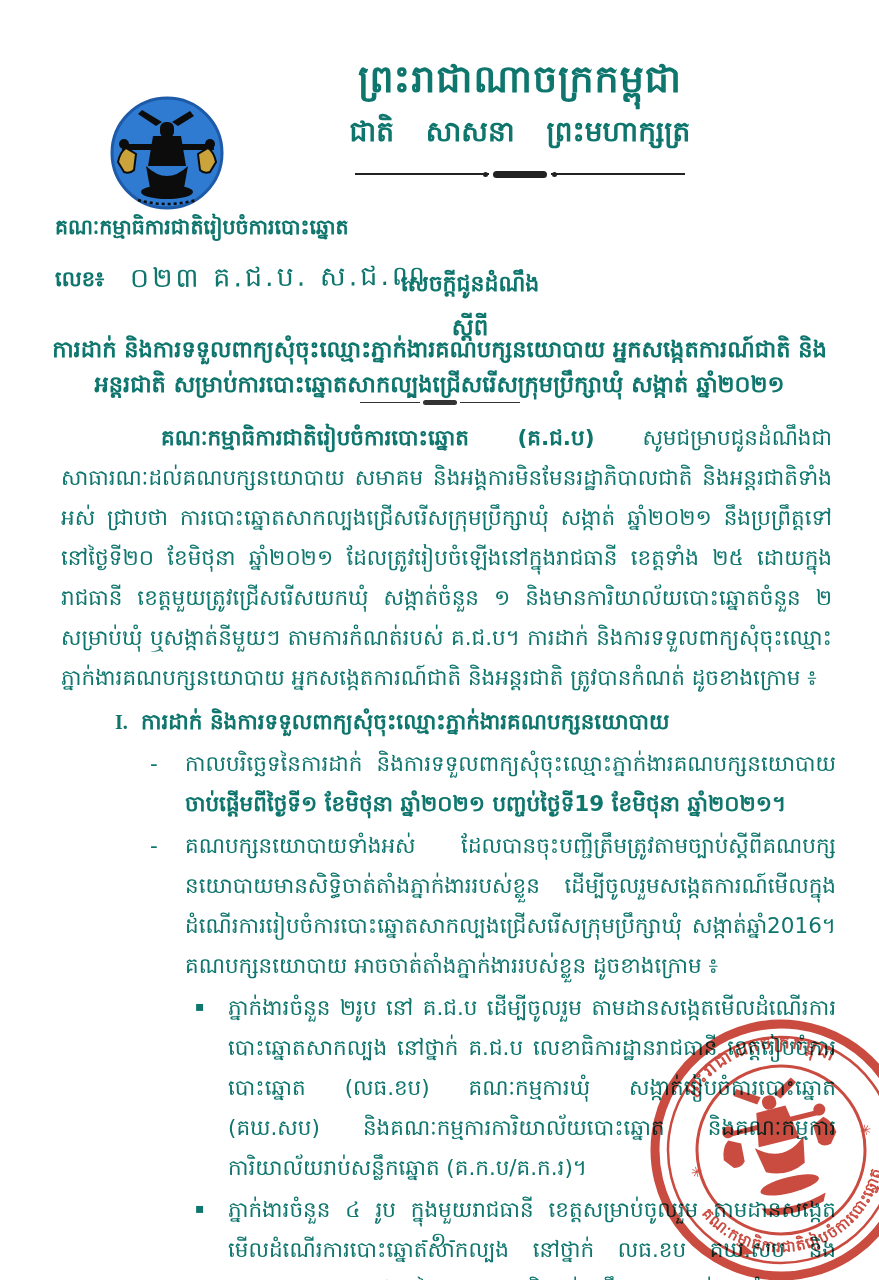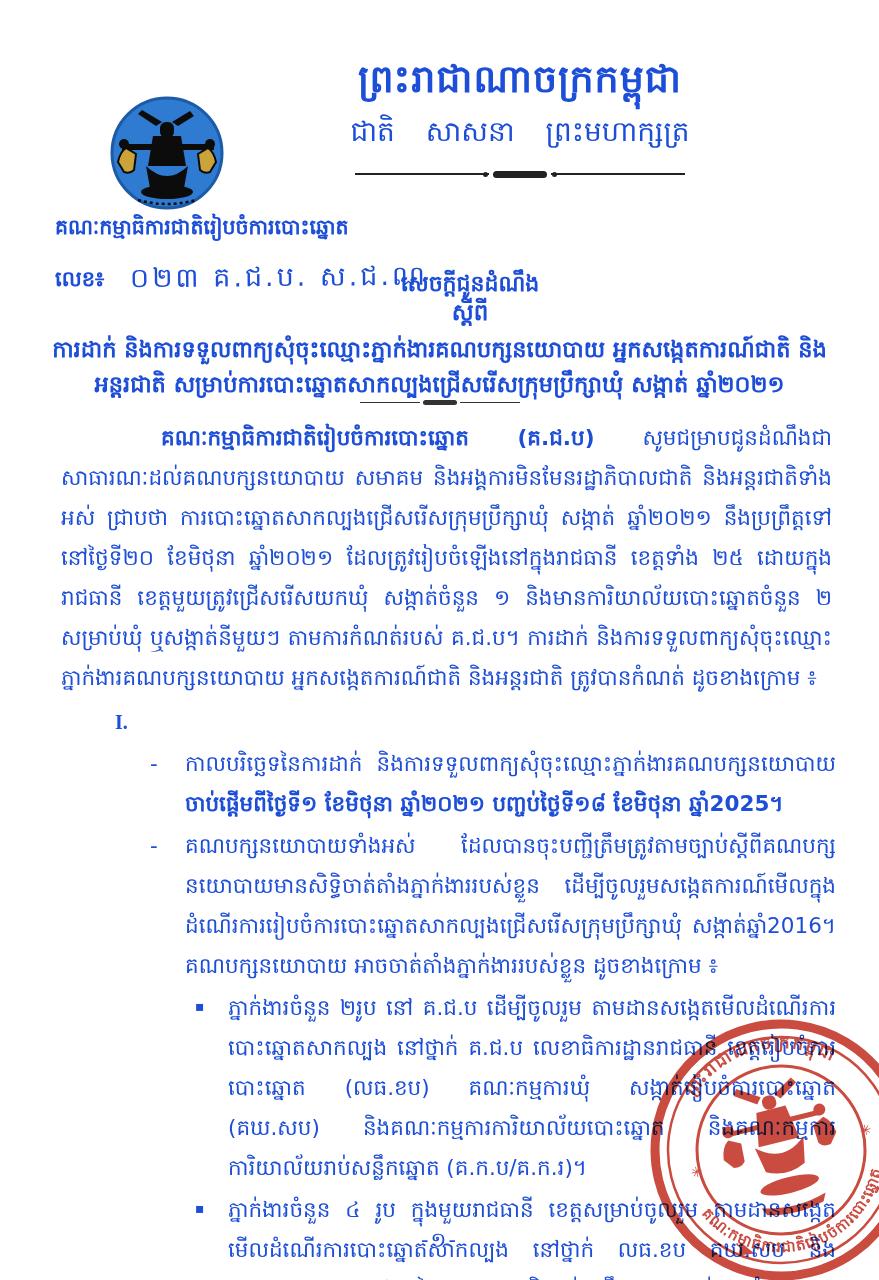--- a/index.html
+++ b/index.html
@@ -1,43 +1,43 @@
 <!DOCTYPE html>
 <html><head>
 <meta charset="utf-8">
 <style>
   html,body{margin:0;padding:0;background:#e8e8e8;}
   .page{
     position:relative;width:879px;height:1280px;margin:0 auto;
-    background:#ffffff;overflow:hidden;color:#1d4ed8;
+    background:#ffffff;overflow:hidden;color:#0f766e;
     font-family:"DejaVu Sans","Liberation Sans",sans-serif;
   }
   
   .emblem{position:absolute;left:98px;top:96px;width:138px;height:114px;}
   .hdr{position:absolute;left:165px;top:56px;width:710px;text-align:center;}
   .kingdom{font-size:38px;font-weight:bold;letter-spacing:1px;line-height:1.25;}
-  .motto{font-size:28px;font-weight:normal;margin-top:10px;word-spacing:22px;}
+  .motto{font-size:28px;font-weight:bold;margin-top:10px;word-spacing:22px;}
   .orn{display:flex;align-items:center;justify-content:center;margin:16px auto 0;width:330px;}
   .orn .ln{flex:1;height:2px;background:#222;}
   .orn .mid{width:54px;height:7px;background:#222;border-radius:4px;margin:0 4px;position:relative;}
   .orn .mid:before,.orn .mid:after{content:"";position:absolute;top:1px;width:5px;height:5px;border-radius:50%;background:#222;}
   .orn .mid:before{left:-10px;} .orn .mid:after{right:-10px;}
   .orn2{display:flex;align-items:center;justify-content:center;margin:6px auto 0;width:160px;}
   .orn2 .ln{flex:1;height:1.5px;background:#333;}
   .orn2 .mid{width:34px;height:5px;background:#333;border-radius:3px;margin:0 3px;}
   
   .committee{position:absolute;left:55px;top:214px;}
   .committee .name{font-size:20.5px;font-weight:bold;}
   .refline{margin-top:16px;display:flex;align-items:baseline;}
   .refline .lbl{font-size:21px;font-weight:bold;}
   .refline .num{font-size:27px;letter-spacing:3px;margin-left:26px;transform:rotate(-0.5deg);}
   
   .doctype{position:absolute;left:60px;top:272px;width:820px;text-align:center;}
   .doctype .t1{font-size:22px;font-weight:bold;line-height:1.1;}
-  .doctype .t2{font-size:23px;font-weight:bold;margin-top:2px;}
+  .doctype .t2{font-size:23px;font-weight:bold;margin-top:17px;}
   .doctitle{position:absolute;left:40px;top:332px;width:799px;text-align:center;
     font-size:22.5px;font-weight:bold;line-height:1.55;}
   .divider2{position:absolute;left:0;top:394px;width:879px;display:flex;justify-content:center;}
   
   .body{position:absolute;left:57px;top:414px;width:779px;
     font-size:21.5px;line-height:40px;text-align:justify;}
   .p1{margin:4px;text-indent:100px;}
   .p1 .lead{font-weight:bold;}
   .sec-head{display:flex;margin:4px 0 0 58px;font-weight:bold;}
   .sec-head .rn{width:26px;font-family:"Liberation Serif",serif;font-size:20px;}
@@ -113,26 +113,27 @@
         <div class="mid"></div>
         <div class="ln"></div>
       </div>
   </div>
 
   <div class="body">
     <p class="p1"><span class="lead">គណៈកម្មាធិការជាតិរៀបចំការបោះឆ្នោត (គ.ជ.ប)</span><span> សូមជម្រាបជូនដំណឹងជាសាធារណៈដល់គណបក្សនយោបាយ សមាគម និងអង្គការមិនមែនរដ្ឋាភិបាលជាតិ និងអន្តរជាតិទាំងអស់ ជ្រាបថា ការបោះឆ្នោតសាកល្បងជ្រើសរើសក្រុមប្រឹក្សាឃុំ សង្កាត់ ឆ្នាំ២០២១ នឹងប្រព្រឹត្តទៅនៅថ្ងៃទី២០ ខែមិថុនា ឆ្នាំ២០២១ ដែលត្រូវរៀបចំឡើងនៅក្នុងរាជធានី ខេត្តទាំង ២៥ ដោយក្នុងរាជធានី ខេត្តមួយត្រូវជ្រើសរើសយកឃុំ សង្កាត់ចំនួន ១ និងមានការិយាល័យបោះឆ្នោតចំនួន ២ សម្រាប់ឃុំ ឬសង្កាត់នីមួយៗ តាមការកំណត់របស់ គ.ជ.ប។ ការដាក់ និងការទទួលពាក្យសុំចុះឈ្មោះភ្នាក់ងារគណបក្សនយោបាយ អ្នកសង្កេតការណ៍ជាតិ និងអន្តរជាតិ ត្រូវបានកំណត់ ដូចខាងក្រោម ៖</span></p>
 
     <div class="sec-head">
       <span class="rn">I.</span>
+      <span>ការដាក់ និងការទទួលពាក្យសុំចុះឈ្មោះភ្នាក់ងារគណបក្សនយោបាយ</span>
     </div>
 
     <ul class="dash">
       <li>
         <span class="mk">-</span>
-        <span>កាលបរិច្ឆេទនៃការដាក់ និងការទទួលពាក្យសុំចុះឈ្មោះភ្នាក់ងារគណបក្សនយោបាយ </span><span class="bold">ចាប់ផ្ដើមពីថ្ងៃទី១ ខែមិថុនា ឆ្នាំ២០២១ បញ្ចប់ថ្ងៃទី១៨ ខែមិថុនា ឆ្នាំ2025។</span>
+        <span>កាលបរិច្ឆេទនៃការដាក់ និងការទទួលពាក្យសុំចុះឈ្មោះភ្នាក់ងារគណបក្សនយោបាយ </span><span class="bold">ចាប់ផ្ដើមពីថ្ងៃទី១ ខែមិថុនា ឆ្នាំ២០២១ បញ្ចប់ថ្ងៃទី19 ខែមិថុនា ឆ្នាំ២០២១។</span>
       </li>
       <li>
         <span class="mk">-</span>
         <span>គណបក្សនយោបាយទាំងអស់ ដែលបានចុះបញ្ជីត្រឹមត្រូវតាមច្បាប់ស្តីពីគណបក្សនយោបាយមានសិទ្ធិចាត់តាំងភ្នាក់ងាររបស់ខ្លួន ដើម្បីចូលរួមសង្កេតការណ៍មើលក្នុងដំណើរការរៀបចំការបោះឆ្នោតសាកល្បងជ្រើសរើសក្រុមប្រឹក្សាឃុំ សង្កាត់ឆ្នាំ2016។ គណបក្សនយោបាយ អាចចាត់តាំងភ្នាក់ងាររបស់ខ្លួន ដូចខាងក្រោម ៖</span>
       </li>
     </ul>
 
     <ul class="square">
       <li>
         <span class="mk">▪</span>

